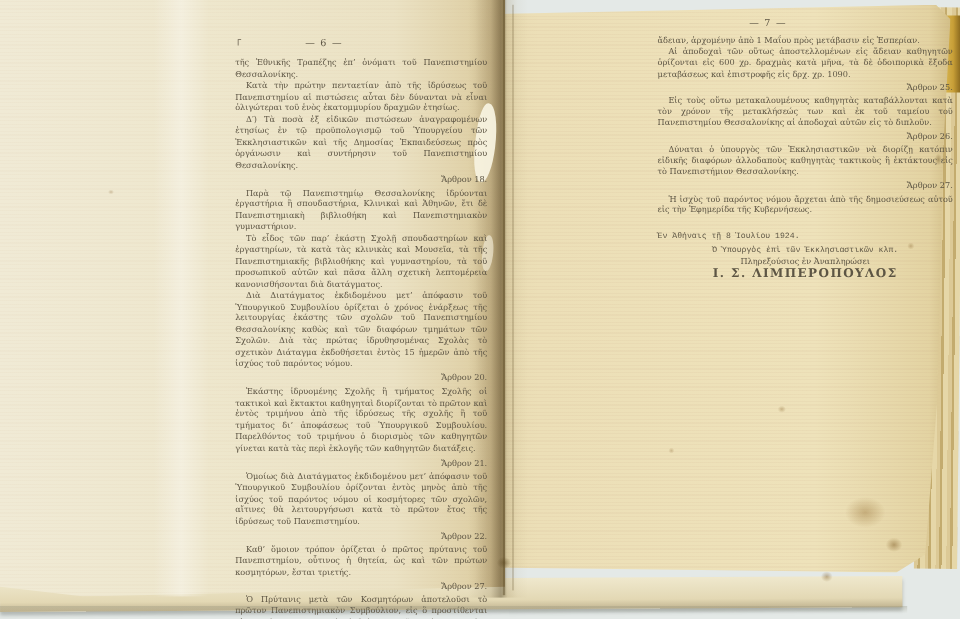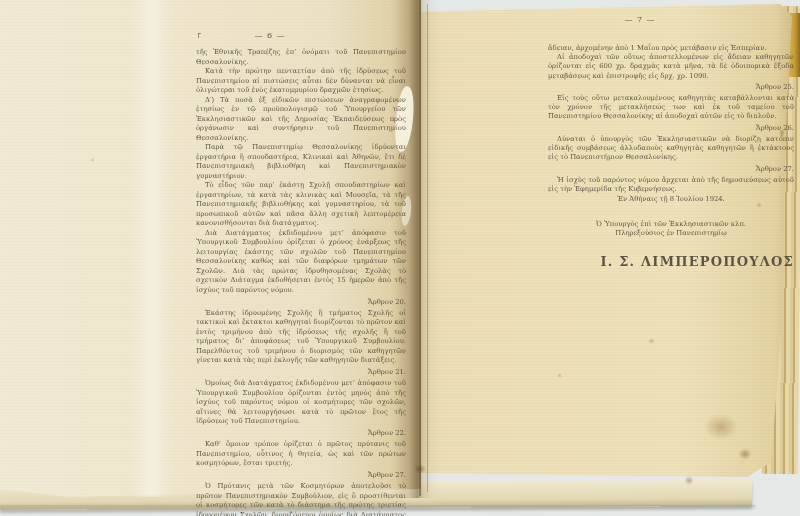--- a/index.html
+++ b/index.html
@@ -69,28 +69,28 @@
   .s7{left:414px;top:464px;width:12px;height:10px;background:radial-gradient(rgba(90,70,30,.5),rgba(90,70,30,0) 70%);}
   .s8{left:90px;top:158px;width:5px;height:4px;background:radial-gradient(rgba(130,94,40,.3),rgba(130,94,40,0) 70%);}
   .s9{left:779px;top:128px;width:6px;height:10px;background:radial-gradient(rgba(110,84,36,.45),rgba(110,84,36,0) 70%);}
   
   .pnum{position:absolute;color:var(--ink,#5d5544);font-size:8px;letter-spacing:1px;}
   .pnum-left{left:238px;top:31px;width:64px;text-align:center;}
   .pnum-right{left:608px;top:15px;width:64px;text-align:center;}
   .corner-mark{position:absolute;left:196px;top:29px;font-size:8px;color:#6b6250;}
   .col{position:absolute;color:var(--ink,#5d5544);}
   .col-left{left:196px;top:48px;width:210px;font-size:6.8px;line-height:9.5px;}
-  .col-right{left:548px;top:44px;width:246px;font-size:6.8px;line-height:9.2px;}
+  .col-right{left:548px;top:30px;width:246px;font-size:6.8px;line-height:9.2px;}
   .tx{text-align:justify;}
   .tx.indent{text-indent:9px;}
   .tx.heading{text-align:right;text-indent:0;margin:2.5px 0 1.5px 0;}
-  .tx.date{text-align:center;text-indent:0;margin-top:1px;}
+  .tx.date{text-align:left;text-indent:0;margin-top:13px;font-family:Liberation Mono, monospace;}
   .tx.sig{text-align:center;text-indent:0;}
-  .tx.sig-first{margin-top:16px;}
-  .tx.signame{text-align:right;text-indent:0;font-size:13px;letter-spacing:1.2px;font-weight:bold;margin-top:18px;}
+  .tx.sig-first{margin-top:3px;font-family:Liberation Mono, monospace;}
+  .tx.signame{text-align:center;text-indent:0;font-size:10px;letter-spacing:1.2px;font-weight:bold;margin-top:0;}
   .shadow-bottom{position:absolute;left:0;top:505px;width:756px;height:6px;
     background:linear-gradient(180deg,rgba(140,140,120,.3),rgba(140,140,120,0));}
 </style>
 </head>
 <body>
 
 <div class="scan">
 
   <div class="under-left"></div>
   <div class="edge-stack"></div>
@@ -117,41 +117,42 @@
   <div class="stain s9"></div>
 
   <div class="corner-mark">┌</div>
   <div class="pnum pnum-left">— 6 —</div>
   <div class="pnum pnum-right">— 7 —</div>
 
   <div class="col col-left">
       <div class="tx cont">τῆς Ἐθνικῆς Τραπέζης ἐπ’ ὀνόματι τοῦ Πανεπιστημίου Θεσσαλονίκης.</div>
       <div class="tx indent">Κατὰ τὴν πρώτην πενταετίαν ἀπὸ τῆς ἱδρύσεως τοῦ Πανεπιστημίου αἱ πιστώσεις αὗται δὲν δύνανται νὰ εἶναι ὀλιγώτεραι τοῦ ἑνὸς ἑκατομμυρίου δραχμῶν ἐτησίως.</div>
       <div class="tx indent">Δ′) Τὰ ποσὰ ἐξ εἰδικῶν πιστώσεων ἀναγραφομένων ἐτησίως ἐν τῷ προϋπολογισμῷ τοῦ Ὑπουργείου τῶν Ἐκκλησιαστικῶν καὶ τῆς Δημοσίας Ἐκπαιδεύσεως πρὸς ὀργάνωσιν καὶ συντήρησιν τοῦ Πανεπιστημίου Θεσσαλονίκης.</div>
+      <div class="tx heading">Ἄρθρον 18.</div>
       <div class="tx indent">Παρὰ τῷ Πανεπιστημίῳ Θεσσαλονίκης ἱδρύονται ἐργαστήρια ἢ σπουδαστήρια, Κλινικαὶ καὶ Ἀθηνῶν, ἔτι δὲ Πανεπιστημιακὴ βιβλιοθήκη καὶ Πανεπιστημιακὸν γυμναστήριον.</div>
       <div class="tx indent">Τὸ εἶδος τῶν παρ’ ἑκάστῃ Σχολῇ σπουδαστηρίων καὶ ἐργαστηρίων, τὰ κατὰ τὰς κλινικὰς καὶ Μουσεῖα, τὰ τῆς Πανεπιστημιακῆς βιβλιοθήκης καὶ γυμναστηρίου, τὰ τοῦ προσωπικοῦ αὐτῶν καὶ πᾶσα ἄλλη σχετικὴ λεπτομέρεια κανονισθήσονται διὰ διατάγματος.</div>
       <div class="tx indent">Διὰ Διατάγματος ἐκδιδομένου μετ’ ἀπόφασιν τοῦ Ὑπουργικοῦ Συμβουλίου ὁρίζεται ὁ χρόνος ἐνάρξεως τῆς λειτουργίας ἑκάστης τῶν σχολῶν τοῦ Πανεπιστημίου Θεσσαλονίκης καθὼς καὶ τῶν διαφόρων τμημάτων τῶν Σχολῶν. Διὰ τὰς πρώτας ἱδρυθησομένας Σχολὰς τὸ σχετικὸν Διάταγμα ἐκδοθήσεται ἐντὸς 15 ἡμερῶν ἀπὸ τῆς ἰσχύος τοῦ παρόντος νόμου.</div>
       <div class="tx heading">Ἄρθρον 20.</div>
       <div class="tx indent">Ἑκάστης ἱδρυομένης Σχολῆς ἢ τμήματος Σχολῆς οἱ τακτικοὶ καὶ ἔκτακτοι καθηγηταὶ διορίζονται τὸ πρῶτον καὶ ἐντὸς τριμήνου ἀπὸ τῆς ἱδρύσεως τῆς σχολῆς ἢ τοῦ τμήματος δι’ ἀποφάσεως τοῦ Ὑπουργικοῦ Συμβουλίου. Παρελθόντος τοῦ τριμήνου ὁ διορισμὸς τῶν καθηγητῶν γίνεται κατὰ τὰς περὶ ἐκλογῆς τῶν καθηγητῶν διατάξεις.</div>
       <div class="tx heading">Ἄρθρον 21.</div>
       <div class="tx indent">Ὁμοίως διὰ Διατάγματος ἐκδιδομένου μετ’ ἀπόφασιν τοῦ Ὑπουργικοῦ Συμβουλίου ὁρίζονται ἐντὸς μηνὸς ἀπὸ τῆς ἰσχύος τοῦ παρόντος νόμου οἱ κοσμήτορες τῶν σχολῶν, αἵτινες θὰ λειτουργήσωσι κατὰ τὸ πρῶτον ἔτος τῆς ἱδρύσεως τοῦ Πανεπιστημίου.</div>
       <div class="tx heading">Ἄρθρον 22.</div>
       <div class="tx indent">Καθ’ ὅμοιον τρόπον ὁρίζεται ὁ πρῶτος πρύτανις τοῦ Πανεπιστημίου, οὗτινος ἡ θητεία, ὡς καὶ τῶν πρώτων κοσμητόρων, ἔσται τριετής.</div>
       <div class="tx heading">Ἄρθρον 27.</div>
       <div class="tx indent">Ὁ Πρύτανις μετὰ τῶν Κοσμητόρων ἀποτελοῦσι τὸ πρῶτον Πανεπιστημιακὸν Συμβούλιον, εἰς ὃ προστίθενται οἱ κοσμήτορες τῶν κατὰ τὸ διάστημα τῆς πρώτης τριετίας ἱδρυομένων Σχολῶν, διοριζόμενοι ὁμοίως διὰ Διατάγματος ἐκδιδομένου κατόπιν ἀποφάσεως τοῦ Ὑπουργικοῦ Συμβουλίου.</div>
     </div>
   <div class="col col-right">
       <div class="tx cont">ἄδειαν, ἀρχομένην ἀπὸ 1 Μαΐου πρὸς μετάβασιν εἰς Ἑσπερίαν.</div>
       <div class="tx indent">Αἱ ἀποδοχαὶ τῶν οὕτως ἀποστελλομένων εἰς ἄδειαν καθηγητῶν ὁρίζονται εἰς 600 χρ. δραχμὰς κατὰ μῆνα, τὰ δὲ ὁδοιπορικὰ ἔξοδα μεταβάσεως καὶ ἐπιστροφῆς εἰς δρχ. χρ. 1090.</div>
       <div class="tx heading">Ἄρθρον 25.</div>
       <div class="tx indent">Εἰς τοὺς οὕτω μετακαλουμένους καθηγητὰς καταβάλλονται κατὰ τὸν χρόνον τῆς μετακλήσεώς των καὶ ἐκ τοῦ ταμείου τοῦ Πανεπιστημίου Θεσσαλονίκης αἱ ἀποδοχαὶ αὐτῶν εἰς τὸ διπλοῦν.</div>
       <div class="tx heading">Ἄρθρον 26.</div>
-      <div class="tx indent">Δύναται ὁ ὑπουργὸς τῶν Ἐκκλησιαστικῶν νὰ διορίζῃ κατόπιν εἰδικῆς συμβάσεως ἀλλοδαποὺς καθηγητὰς καθηγητῶν ἢ ἐκτάκτους εἰς τὸ Πανεπιστήμιον Θεσσαλονίκης.</div>
+      <div class="tx indent">Δύναται ὁ ὑπουργὸς τῶν Ἐκκλησιαστικῶν νὰ διορίζῃ κατόπιν εἰδικῆς διαφόρων ἀλλοδαποὺς καθηγητὰς τακτικοὺς ἢ ἐκτάκτους εἰς τὸ Πανεπιστήμιον Θεσσαλονίκης.</div>
       <div class="tx heading">Ἄρθρον 27.</div>
       <div class="tx indent">Ἡ ἰσχὺς τοῦ παρόντος νόμου ἄρχεται ἀπὸ τῆς δημοσιεύσεως αὐτοῦ εἰς τὴν Ἐφημερίδα τῆς Κυβερνήσεως.</div>
       <div class="tx date">Ἐν Ἀθήναις τῇ 8 Ἰουλίου 1924.</div>
       <div class="tx sig sig-first">Ὁ Ὑπουργὸς ἐπὶ τῶν Ἐκκλησιαστικῶν κλπ.</div>
-      <div class="tx sig">Πληρεξούσιος ἐν Πανεπιστημίῳ</div>
+      <div class="tx sig">Πληρεξούσιος ἐν Ἀναπληρώσει</div>
       <div class="tx signame">Ι. Σ. ΛΙΜΠΕΡΟΠΟΥΛΟΣ</div>
     </div>
 
   <div class="shadow-bottom"></div>
 </div>
 
 </body></html>

